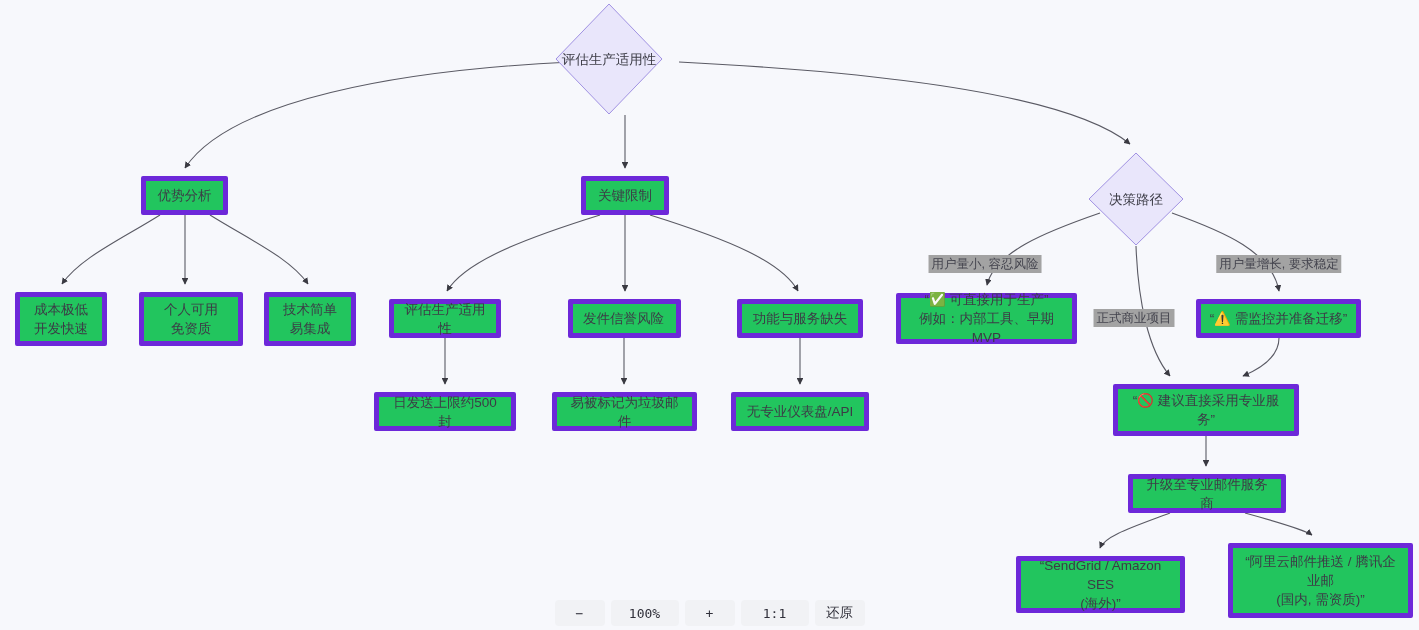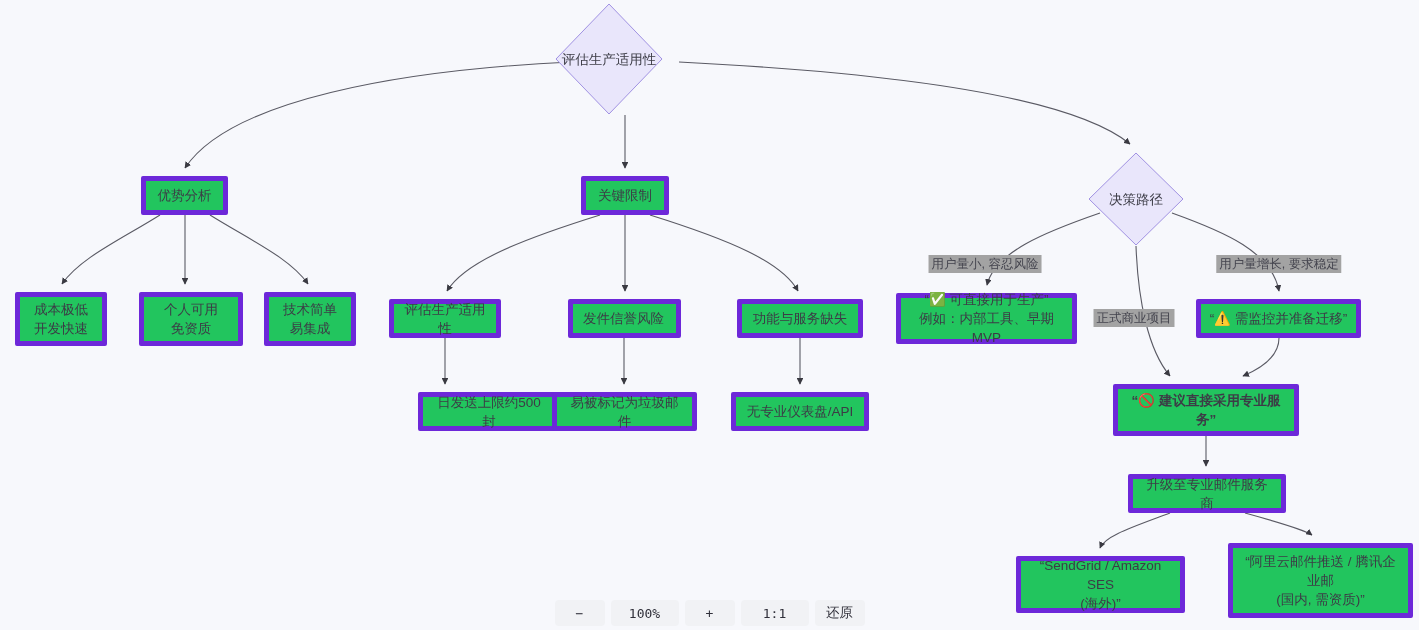--- a/index.html
+++ b/index.html
@@ -165,27 +165,27 @@
         </svg><span class="diamond-label">决策路径</span></div>
       <div class="node" style="left: 15px; top: 292px; width: 92px; height: 54px;"><span style="white-space: pre-line;">成本极低
 开发快速</span></div>
       <div class="node" style="left: 139px; top: 292px; width: 104px; height: 54px;"><span style="white-space: pre-line;">个人可用
 免资质</span></div>
       <div class="node" style="left: 264px; top: 292px; width: 92px; height: 54px;"><span style="white-space: pre-line;">技术简单
 易集成</span></div>
       <div class="node" style="left: 389px; top: 299px; width: 112px; height: 39px;"><span style="white-space: pre-line;">评估生产适用性</span></div>
       <div class="node" style="left: 568px; top: 299px; width: 113px; height: 39px; padding-left: 6px;"><span style="white-space: pre-line;">发件信誉风险</span></div>
       <div class="node" style="left: 737px; top: 299px; width: 126px; height: 39px;"><span style="white-space: pre-line;">功能与服务缺失</span></div>
-      <div class="node" style="left: 374px; top: 392px; width: 142px; height: 39px; margin-left: 44px;"><span style="white-space: pre-line;">日发送上限约500封</span></div>
+      <div class="node" style="left: 374px; top: 392px; width: 142px; height: 39px;"><span style="white-space: pre-line;">日发送上限约500封</span></div>
       <div class="node" style="left: 552px; top: 392px; width: 145px; height: 39px;"><span style="white-space: pre-line;">易被标记为垃圾邮件</span></div>
       <div class="node" style="left: 731px; top: 392px; width: 138px; height: 39px;"><span style="white-space: pre-line;">无专业仪表盘/API</span></div>
       <div class="node" style="left: 896px; top: 293px; width: 181px; height: 51px;"><span style="white-space: pre-line;">“✅ 可直接用于生产”
 例如：内部工具、早期MVP</span></div>
       <div class="node" style="left: 1196px; top: 299px; width: 165px; height: 39px; text-align: right;"><span style="white-space: pre-line;">“⚠️ 需监控并准备迁移”</span></div>
-      <div class="node" style="left: 1113px; top: 384px; width: 186px; height: 52px;"><span style="white-space: pre-line; font-weight: bold;">“🚫 建议直接采用专业服务”</span></div>
+      <div class="node" style="left: 1113px; top: 384px; width: 186px; height: 52px;"><span style="white-space: pre-line;">“🚫 建议直接采用专业服务”</span></div>
       <div class="node" style="left: 1128px; top: 474px; width: 158px; height: 39px;"><span style="white-space: pre-line;">升级至专业邮件服务商</span></div>
       <div class="node" style="left: 1016px; top: 556px; width: 169px; height: 57px;"><span style="white-space: pre-line;">“SendGrid / Amazon SES
 (海外)”</span></div>
       <div class="node" style="left: 1220px; top: 543px; width: 185px; height: 75px; margin-left: 8px;"><span style="white-space: pre-line;">“阿里云邮件推送 / 腾讯企业邮
 (国内, 需资质)”</span></div>
     </div>
   <div id="edge-label-layer">
       <div class="edge-label" style="left: 985px; top: 264px;">用户量小, 容忍风险</div>
       <div class="edge-label" style="left: 1134px; top: 318px;">正式商业项目</div>
       <div class="edge-label" style="left: 1279px; top: 264px;">用户量增长, 要求稳定</div>

